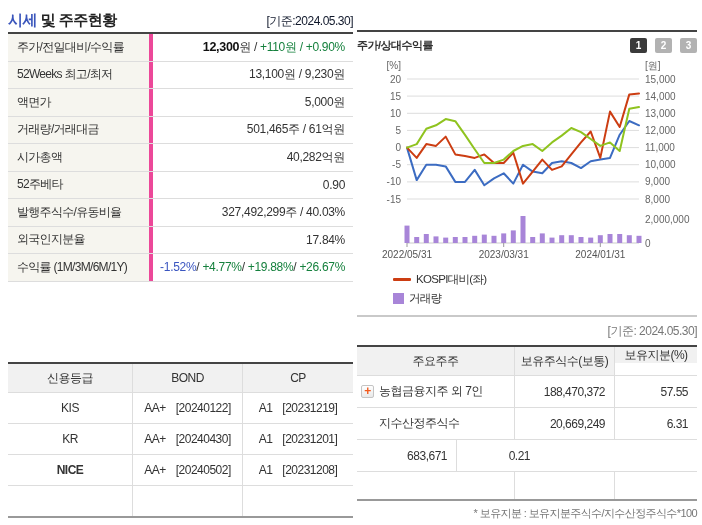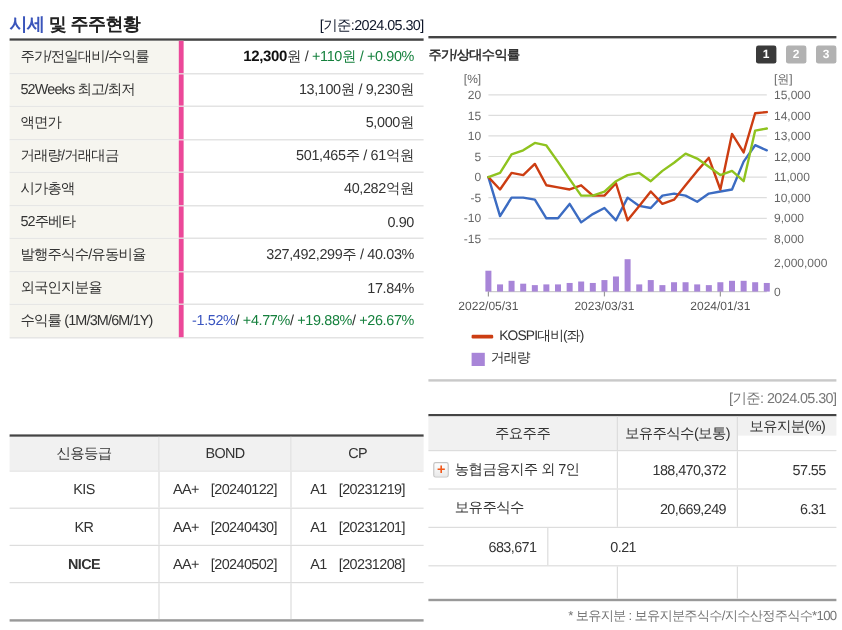--- a/index.html
+++ b/index.html
@@ -264,21 +264,21 @@
           <div class="tcell left" style="width: 158px; height: 31px; padding-left: 4px; gap: 5px;">
             <span class="expand-icon">+</span>
             <span>농협금융지주 외 7인</span>
           </div>
           <div class="tcell right" style="width: 100px; height: 31px;">188,470,372</div>
           <div class="tcell right nr" style="width: 82px; height: 31px;">57.55</div>
         </div>
         <div class="trow">
           <div class="tcell left" style="width: 158px; height: 31px; padding-left: 4px; gap: 5px;">
             <span class="expand-ph"></span>
-            <span>보유주식수</span>
+            <span>지수산정주식수</span>
           </div>
           <div class="tcell right" style="width: 100px; height: 31px;">20,669,249</div>
           <div class="tcell right nr" style="width: 82px; height: 31px;">6.31</div>
         </div>
         <div class="trow">
           <div class="tcell right" style="width: 100px; height: 31px;">683,671</div>
           <div class="tcell right nr" style="width: 82px; height: 31px;">0.21</div>
         </div>
         <div class="trow last">
           <div class="tcell left" style="width: 158px; height: 27px; padding-left: 4px; gap: 5px;"></div>

